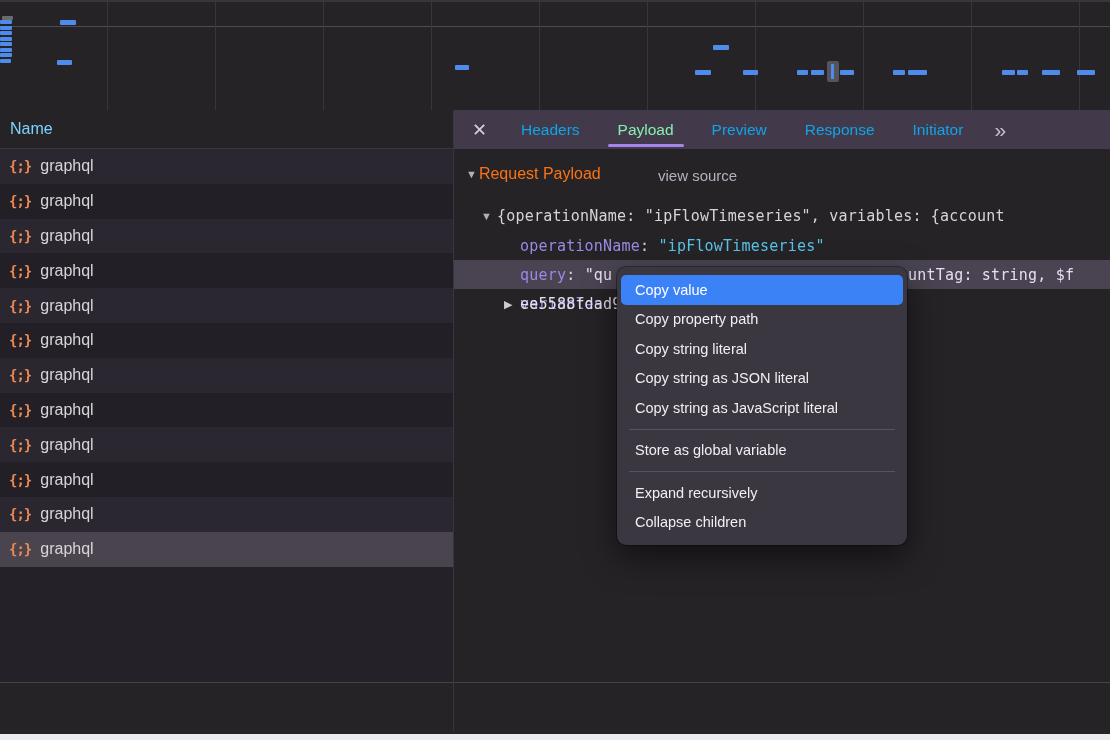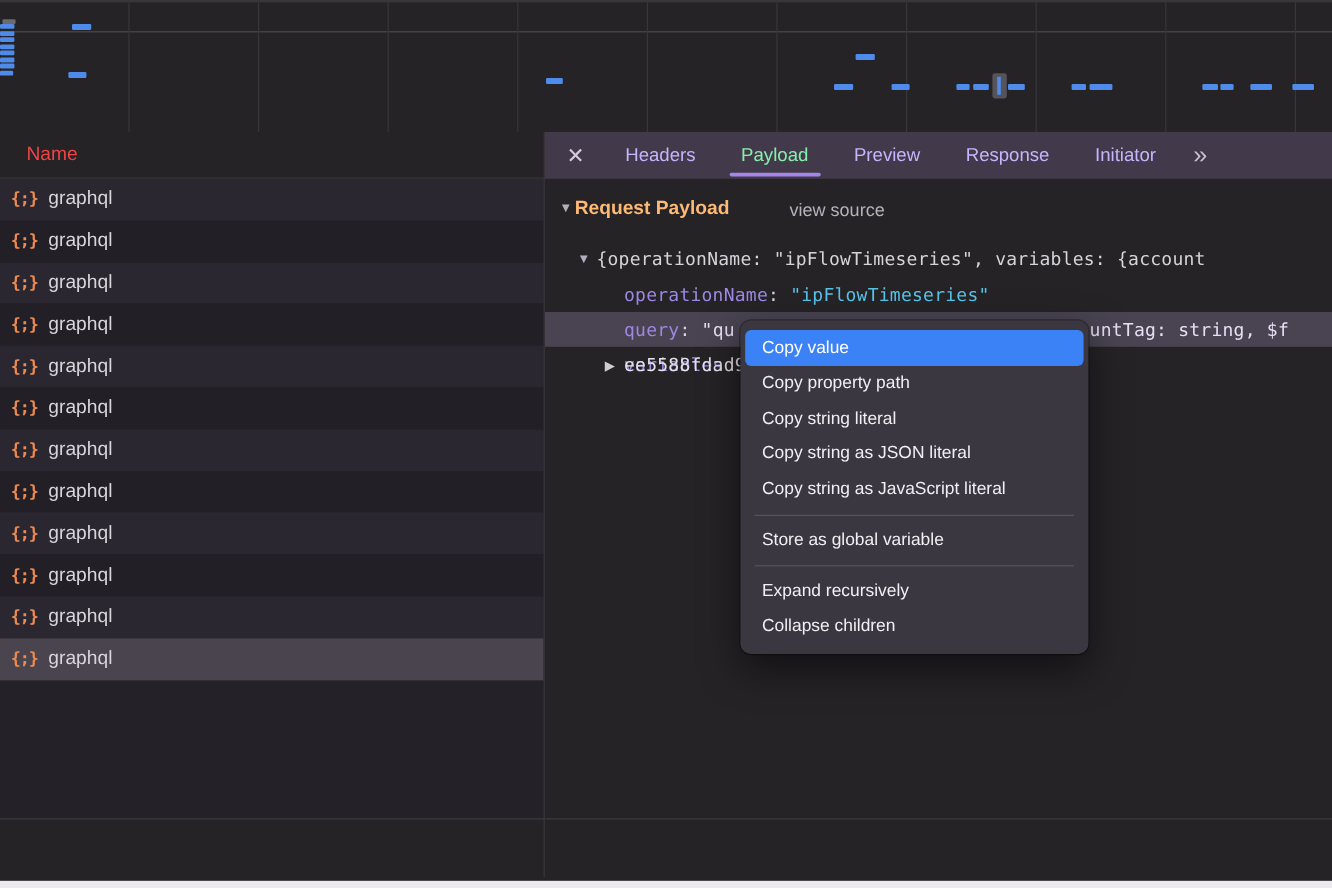--- a/index.html
+++ b/index.html
@@ -14,40 +14,40 @@
   .ov-hline{position:absolute;left:0;right:0;top:24px;height:1px;background:#4d4a51;}
   .ov-bar{position:absolute;border-radius:1px;}
   .ov-marker{position:absolute;background:#56535a;border-radius:2px;}
   .ov-marker i{position:absolute;left:4px;top:3px;width:3px;bottom:3px;display:block;}
   
   .main{position:absolute;left:0;top:110px;width:1110px;height:572px;}
   .v-divider{position:absolute;left:453px;top:110px;height:621px;width:1px;background:#3a373c;z-index:5;}
   
   .left-pane{position:absolute;left:0;top:0;width:453px;height:572px;background:#242128;}
   .name-header{height:38px;display:flex;align-items:center;padding-left:10px;background:#262327;border-bottom:1px solid #3a373c;}
-  .name-header span{color:#ef4444;font-size:16px;margin-left:12px;}
+  .name-header span{color:#7dd3fc;font-size:16px;}
   .req-row{height:34.8px;display:flex;align-items:center;padding-left:9px;box-sizing:border-box;}
   .req-row .braces{font-family:"DejaVu Sans Mono",monospace;font-size:14px;font-weight:bold;color:#ed8a50;margin-right:9px;letter-spacing:-1px;}
   .req-row .lbl{color:#d8d5da;font-size:16px;}
   .req-row.odd{background:#2a2731;}
   .req-row.even{background:#221f26;}
   .req-row.selected{background:#49444e;}
   
   .right-pane{position:absolute;left:454px;top:0;width:656px;height:572px;background:#262327;}
   .tabbar{height:39px;background:#423a4a;display:flex;align-items:stretch;padding-left:18px;}
   .close-btn{width:30px;display:flex;align-items:center;color:#d3ced9;font-size:18px;cursor:default;}
-  .tab{position:relative;display:flex;align-items:center;padding:0 19px;color:#c4b5fd;font-size:15.5px;}
+  .tab{position:relative;display:flex;align-items:center;padding:0 19px;color:#0ea5e9;font-size:15.5px;}
   .tab.active{color:#86efac;}
   .tab.active::after{content:"";position:absolute;left:9px;right:9px;bottom:2px;height:3px;background:#a585e8;border-radius:2px;}
   .more-tabs{display:flex;align-items:center;padding:0 12px;color:#c9c2d2;font-size:21px;letter-spacing:-2px;}
   
   .payload{position:absolute;left:0;top:39px;right:0;bottom:0;overflow:hidden;}
   .section-row{position:absolute;top:16px;left:12px;display:flex;align-items:center;white-space:nowrap;}
   .tri{color:#b3aebb;font-size:11px;margin-right:2px;}
-  .section-title{color:#fdba74;font-size:16px;font-weight:bold;}
+  .section-title{color:#f97316;font-size:16px;font-weight:normal;}
   .view-source{position:absolute;top:18px;left:204px;color:#b6b1bd;font-size:15px;white-space:nowrap;}
   .code{font-family:"DejaVu Sans Mono",monospace;font-size:15px;letter-spacing:.2px;white-space:nowrap;}
   .tree-row{position:absolute;left:0;right:0;height:28px;display:flex;align-items:center;}
   .tr-preview{top:53px;}
   .tr-preview .tri{position:absolute;left:27px;}
   .tr-preview .code{position:absolute;left:43px;color:#d6d3da;}
   .tr-op{top:83px;}
   .tr-op .code{position:absolute;left:66px;}
   .tr-query{top:111px;height:29px;background:#4a4452;}
   .tr-query .frag-left{position:absolute;left:66px;}

